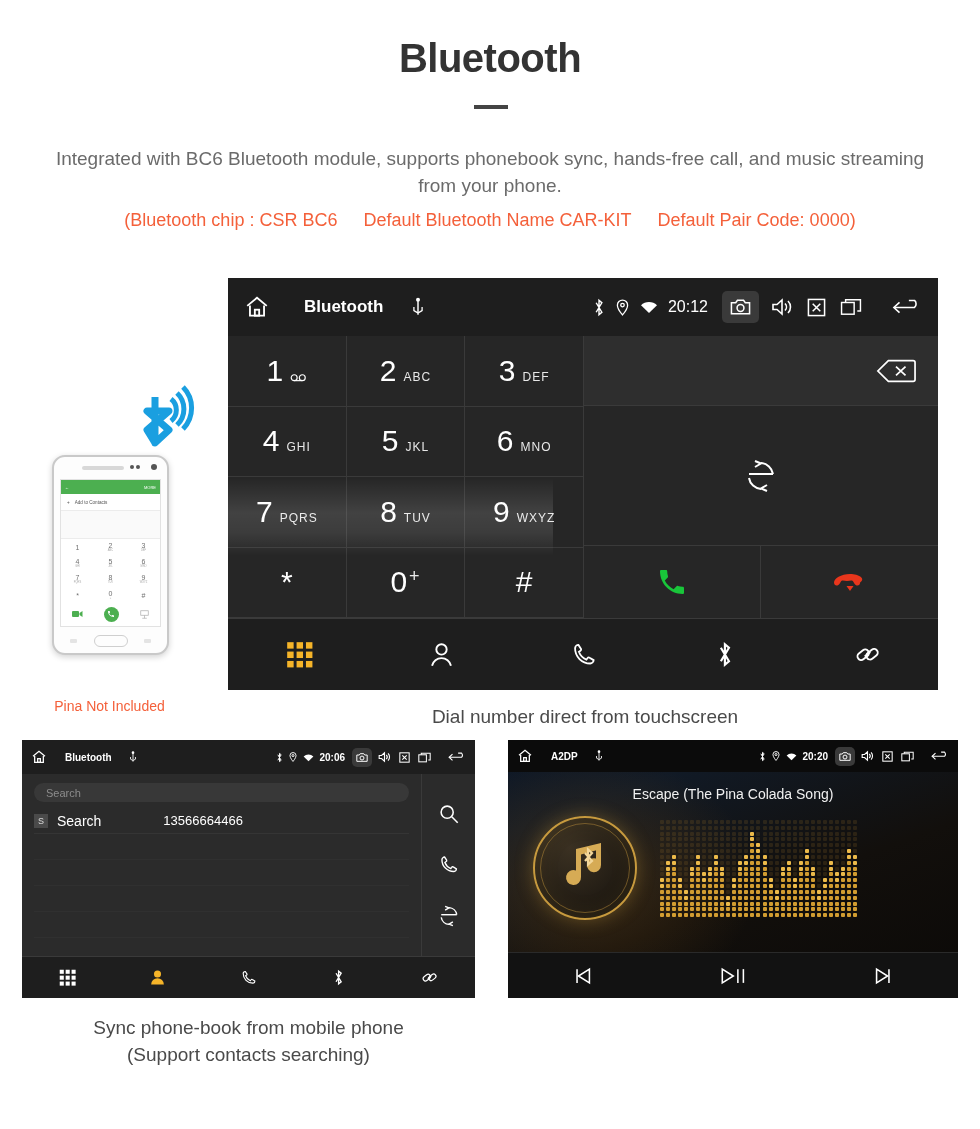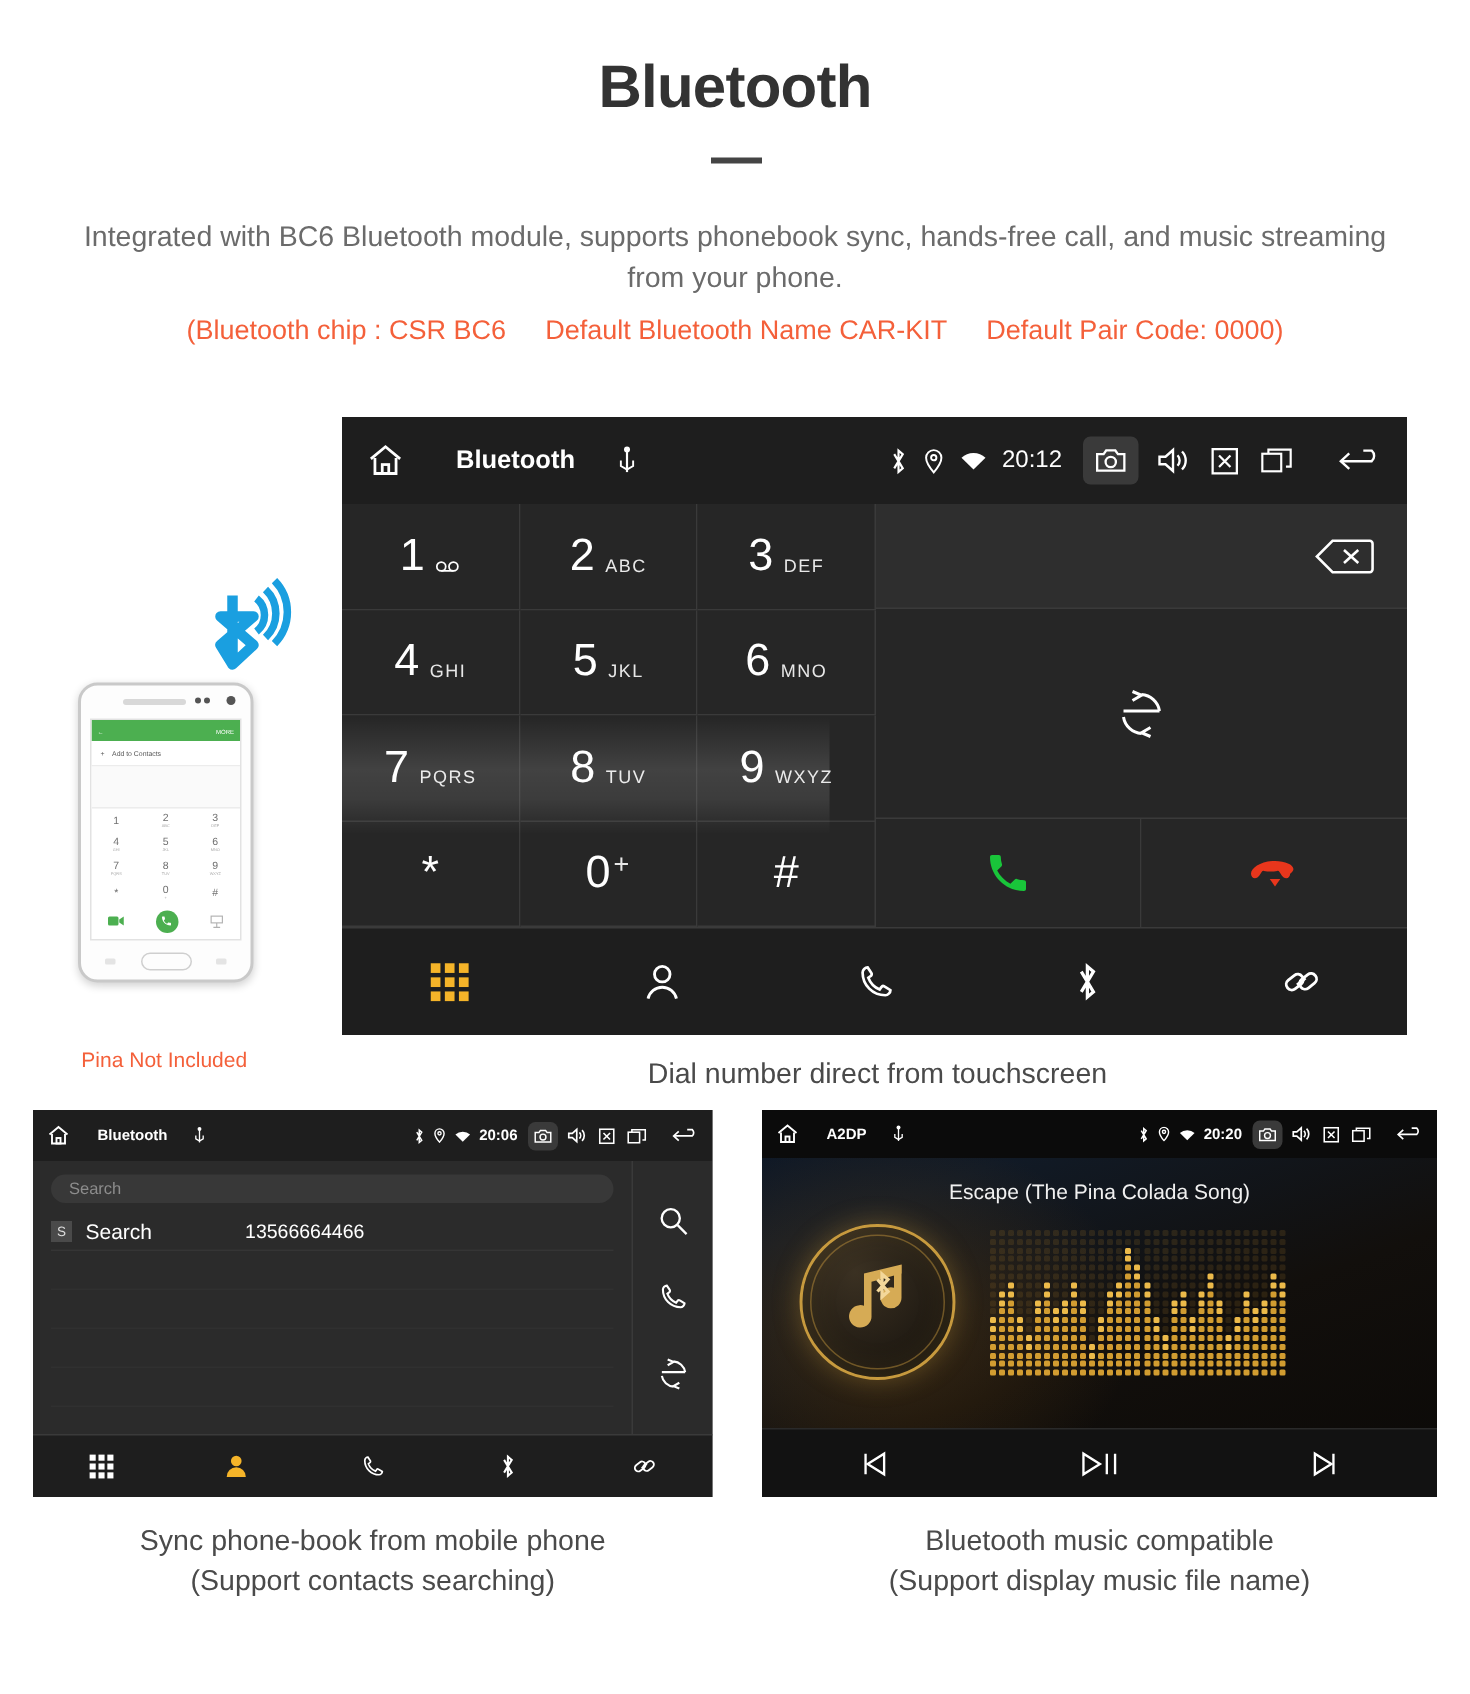--- a/index.html
+++ b/index.html
@@ -1313,18 +1313,14 @@
           <span>
             <svg width="22" height="22" viewBox="0 0 24 24" fill="none" stroke="#ffffff" stroke-width="1.7">
               <path d="M5 4.5 L5 19.5 L17 12 Z"></path>
               <path d="M18.5 4.5 L18.5 19.5"></path>
             </svg>
           </span>
         </div>
       </div>
   </div>
 
-  <div class="cap" style="left:508px; top:1014px; width:450px;">
-    <div>Bluetooth music compatible</div>
-    <div>(Support display music file name)</div>
-  </div>
 
 </div>
 
 </body></html>

